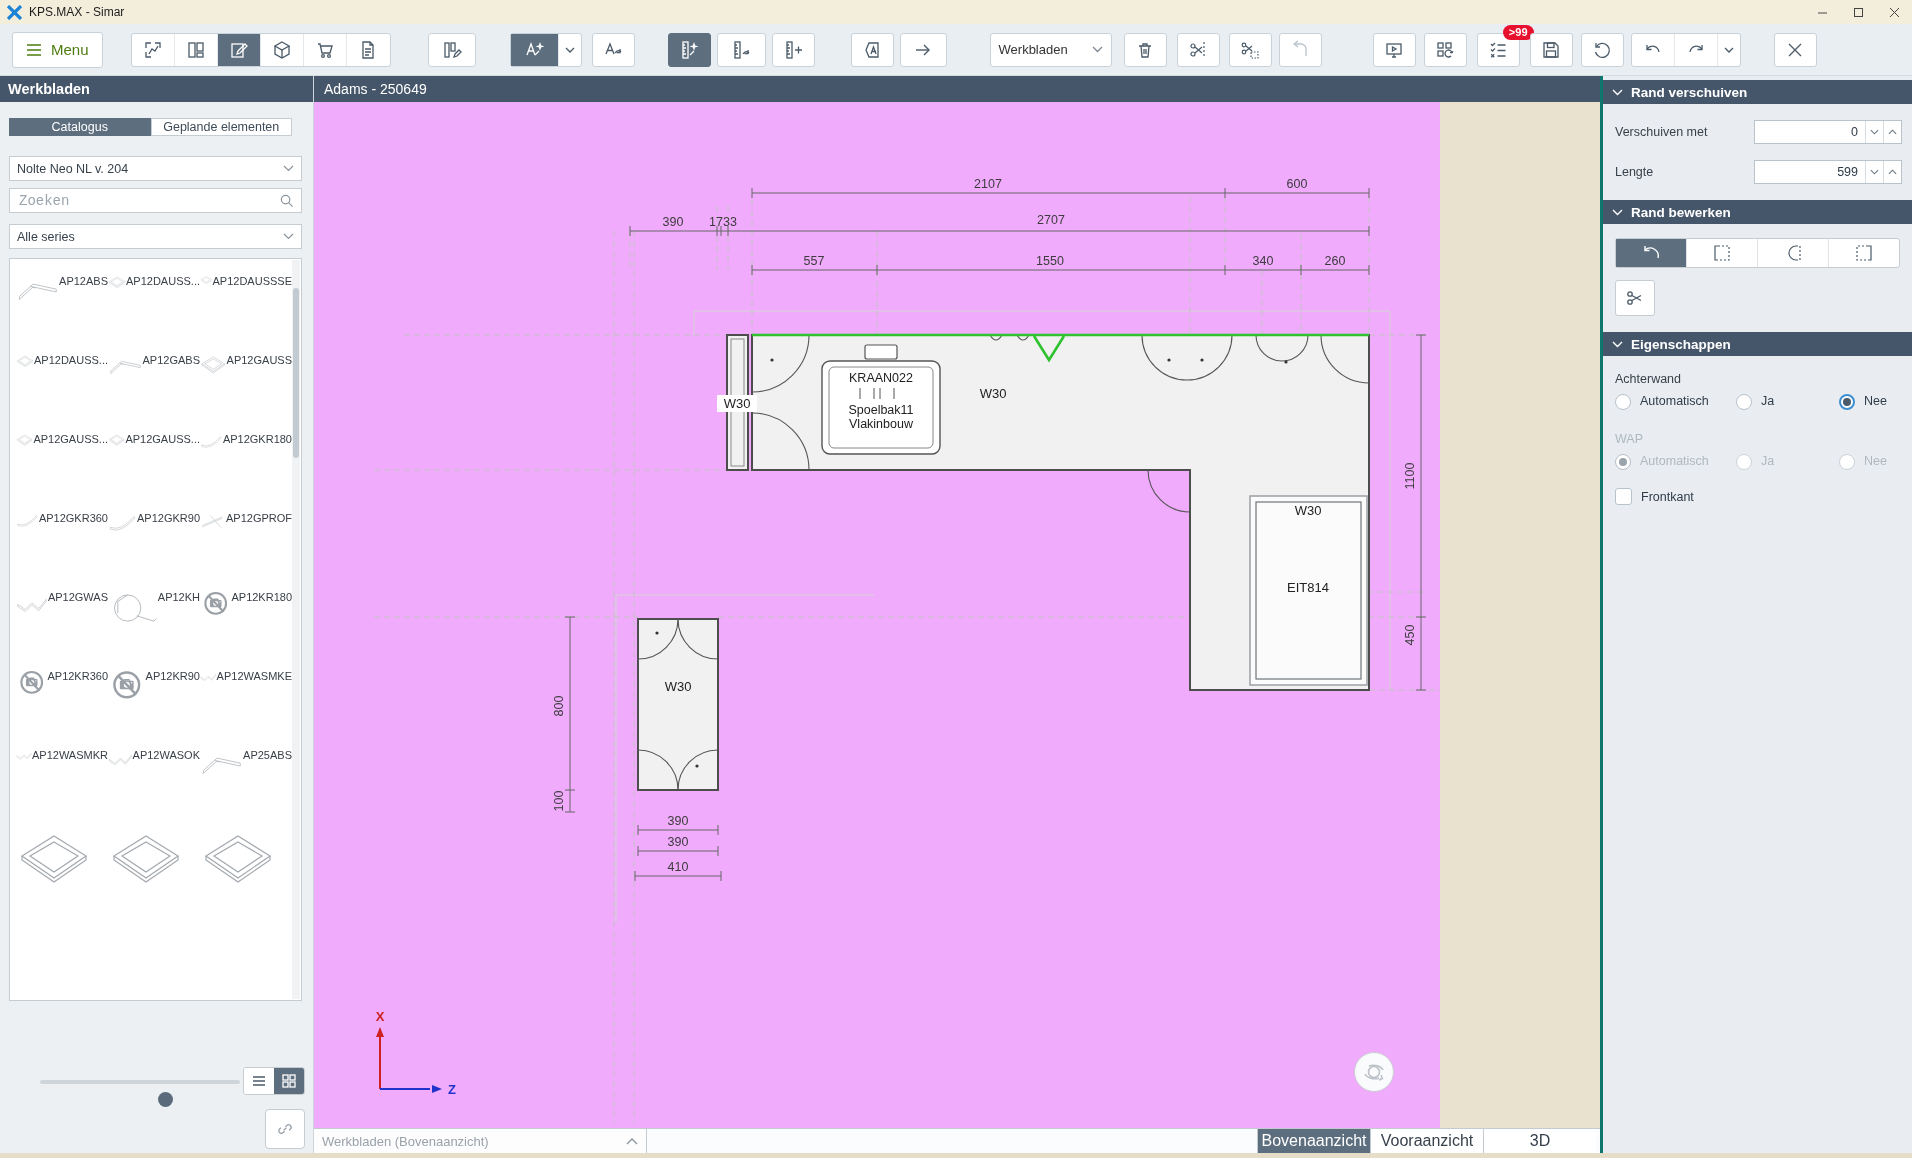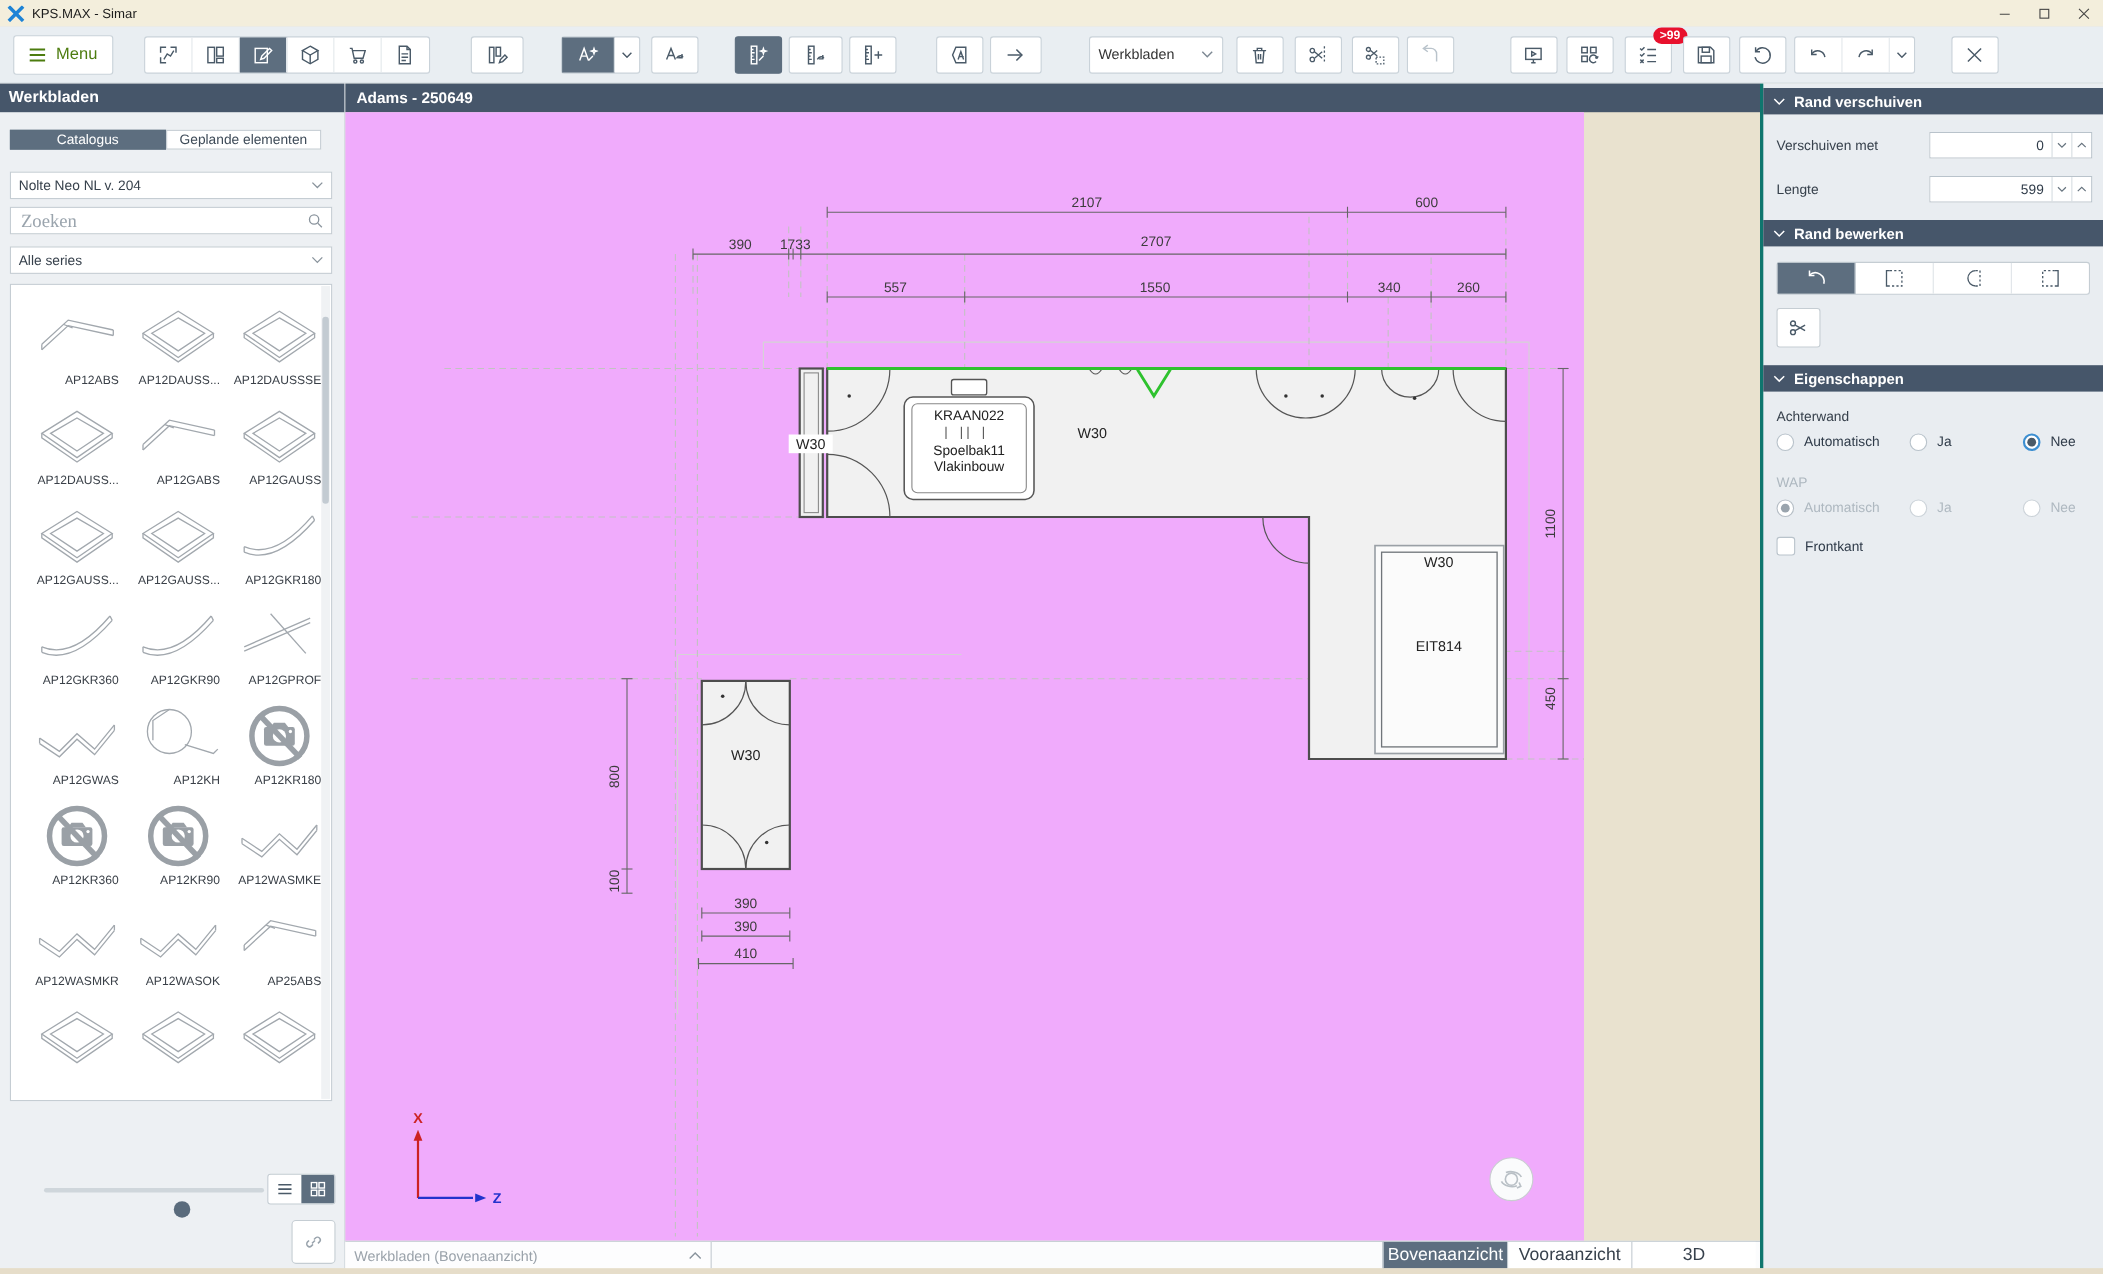--- a/index.html
+++ b/index.html
@@ -25,38 +25,38 @@
   .tbselect .chev{margin-left:auto;color:#7d8893}
   .badge{position:absolute;top:-9px;right:-15px;background:#e8112d;color:#fff;font-size:11px;font-weight:bold;border-radius:9px;padding:1px 6px;line-height:13px}
   
   .sidebar{position:absolute;left:0;top:76px;width:314px;bottom:5px;background:#edf0f3;border-right:1px solid #cdd5da;box-sizing:border-box}
   .side-title{height:26px;background:#46566a;color:#fff;font-weight:bold;font-size:14.5px;display:flex;align-items:center;padding:0 8px}
   .side-tabs{position:absolute;left:9px;right:21px;top:42px;height:18px;display:flex}
   .side-tab{flex:1;display:flex;align-items:center;justify-content:center;font-size:12.5px;color:#3e4b58;background:#fff;border:1px solid #c5cdd3;box-sizing:border-box}
   .side-tab.active{background:#5d6e7f;color:#fff;border-color:#5d6e7f}
   .fieldrow{position:absolute;left:9px;right:11px;height:25px;background:#fff;border:1px solid #c5cdd3;box-sizing:border-box;display:flex;align-items:center;padding:0 7px;font-size:12.5px;color:#37414c}
   .fieldrow .chev{margin-left:auto;color:#8a949d}
-  .fieldrow input{border:none;outline:none;flex:1;font-size:17px;font-family:Liberation Serif, serif;color:#37414c;background:transparent}
+  .fieldrow input{border:none;outline:none;flex:1;font-size:14px;font-family:Liberation Mono, monospace;color:#37414c;background:transparent}
   .fieldrow input::placeholder{color:#9aa4ad}
   .catbox{position:absolute;left:9px;right:11px;top:182px;bottom:152px;background:#fff;border:1px solid #c5cdd3;box-sizing:border-box;overflow:hidden}
   .catgrid{display:flex;flex-wrap:wrap;padding:16px 0 0 6px}
-  .cat-item{width:92px;display:flex;flex-direction:column;align-items:flex-end;margin-bottom:14px}
+  .cat-item{width:92px;display:flex;align-items:flex-start;margin-bottom:14px}
   .cat-item .thumb{width:76px;height:60px;margin-bottom:5px}
   .cat-item .lbl{font-size:11px;color:#3a4048;white-space:nowrap}
   .catscroll{position:absolute;right:1px;top:1px;bottom:1px;width:8px;background:#f0f2f4}
   .catscroll .thumbbar{position:absolute;left:1px;right:1px;top:28px;height:170px;background:#c3cbd2;border-radius:3px}
   .side-zoomrow{position:absolute;left:0;right:0;bottom:52px;height:40px}
   .slider-track{position:absolute;left:40px;width:200px;top:19px;height:4px;background:#cfd6db;border-radius:2px}
   .slider-knob{position:absolute;left:118px;top:12px;width:15px;height:15px;border-radius:50%;background:#5a6b7c}
   .viewtoggle{position:absolute;right:8px;top:6px;display:flex;border:1px solid #c5cdd3;border-radius:3px;overflow:hidden}
   .vt-btn{width:30px;height:26px;display:flex;align-items:center;justify-content:center;background:#fff;color:#4a5a68}
   .vt-btn.active{background:#5d6e7f;color:#fff}
   .linkbtn{position:absolute;right:8px;bottom:4px;width:38px;height:38px;background:#fff;border:1px solid #c5cdd3;border-radius:4px;display:flex;align-items:center;justify-content:center;color:#9aa4ad}
   
-  .canvas-header{position:absolute;left:314px;top:76px;width:1286px;height:26px;background:#46566a;color:#fff;font-weight:bold;font-size:14px;display:flex;align-items:center;padding:0 10px;box-sizing:border-box}
+  .canvas-header{position:absolute;left:314px;top:76px;width:1286px;height:26px;background:#46566a;color:#fff;font-weight:normal;font-size:14px;display:flex;align-items:center;padding:0 10px;box-sizing:border-box}
   .canvas{position:absolute;left:314px;top:102px;width:1126px;height:1026px;background:#f0abfc;overflow:hidden}
   .orbitbtn{position:absolute;right:46px;bottom:36px;width:38px;height:38px;border-radius:50%;border:1px solid #c9cdd1;background:#fafbfc;display:flex;align-items:center;justify-content:center;color:#b9c0c6}
   .canvas-bottombar{position:absolute;left:314px;top:1128px;width:1286px;height:25px;display:flex;background:#fbfcfd;border-top:1px solid #c3cbd1;box-sizing:border-box}
   .cb-select{width:333px;border-right:1px solid #c3cbd1;display:flex;align-items:center;padding:0 8px;box-sizing:border-box;color:#9aa2aa;font-size:13px;background:#fdfdfe}
   .cb-select .chev{margin-left:auto;color:#8a949d}
   .cb-fill{flex:1}
   .cb-tabs{display:flex;margin-right:4px}
   .cb-tab{width:113px;display:flex;align-items:center;justify-content:center;font-size:16px;color:#37414c;background:#fff;border-left:1px solid #c3cbd1;box-sizing:border-box}
   .cb-tab.active{background:#5d6e7f;color:#fff}
   

